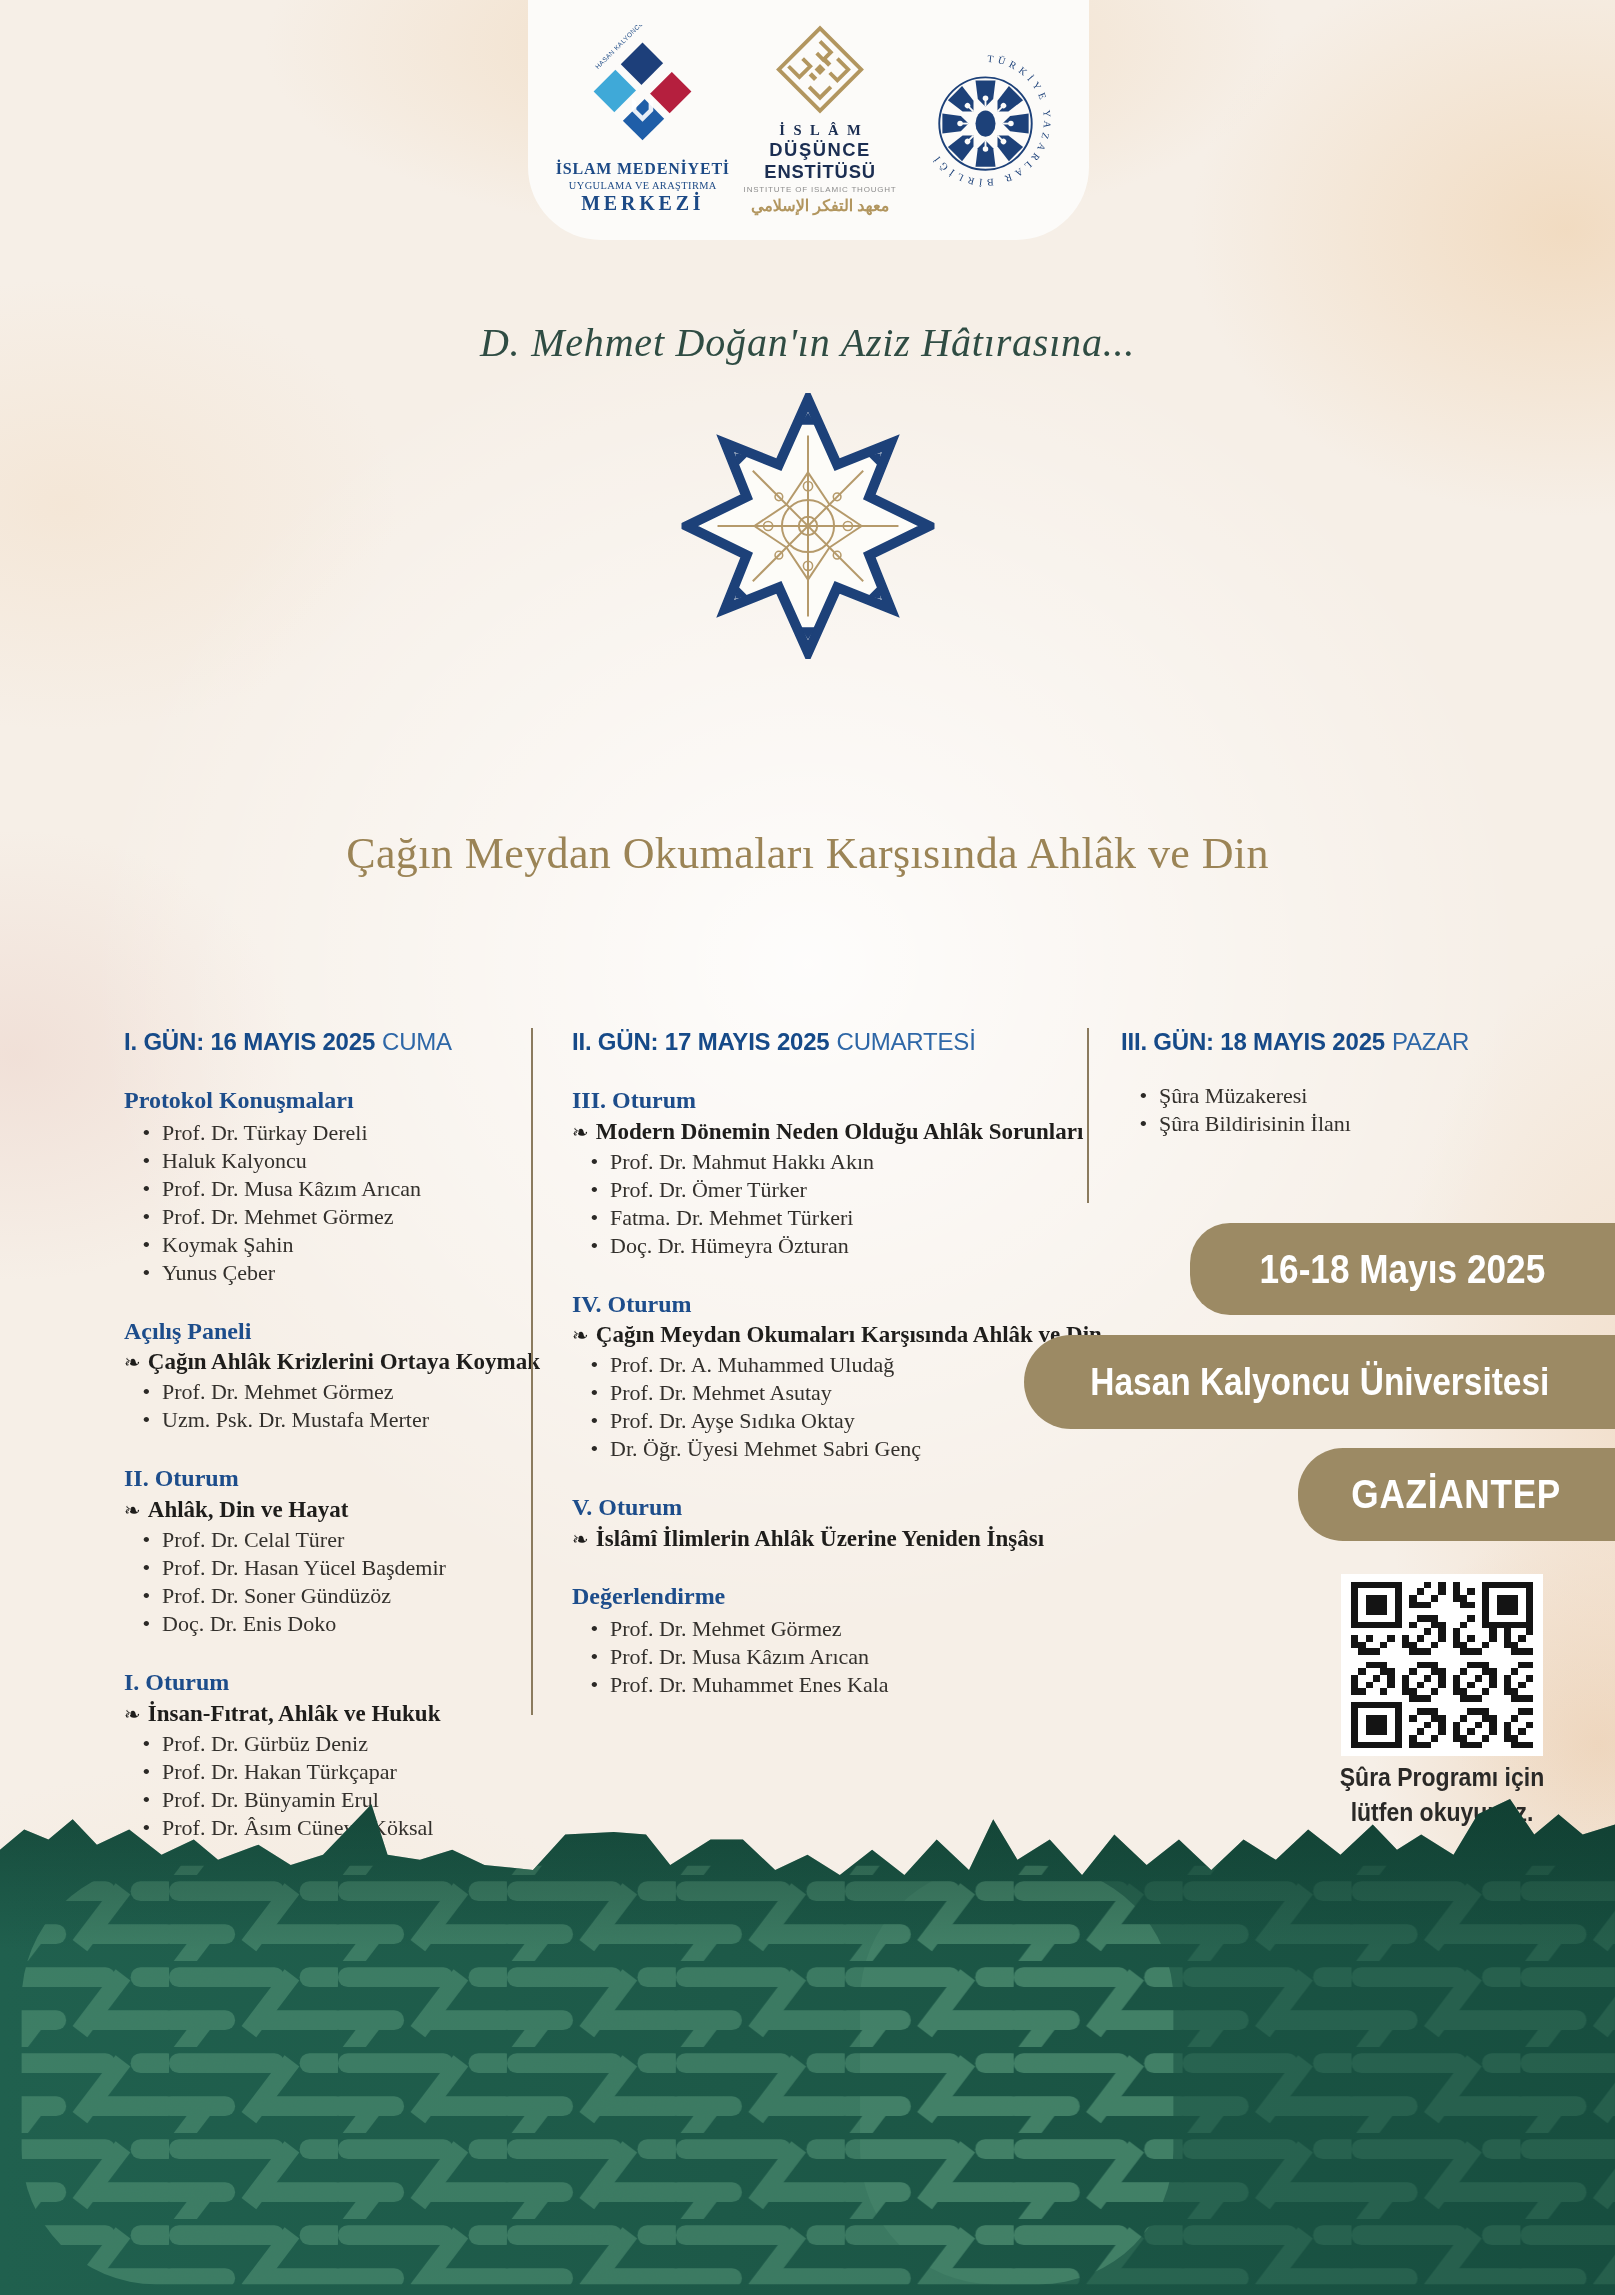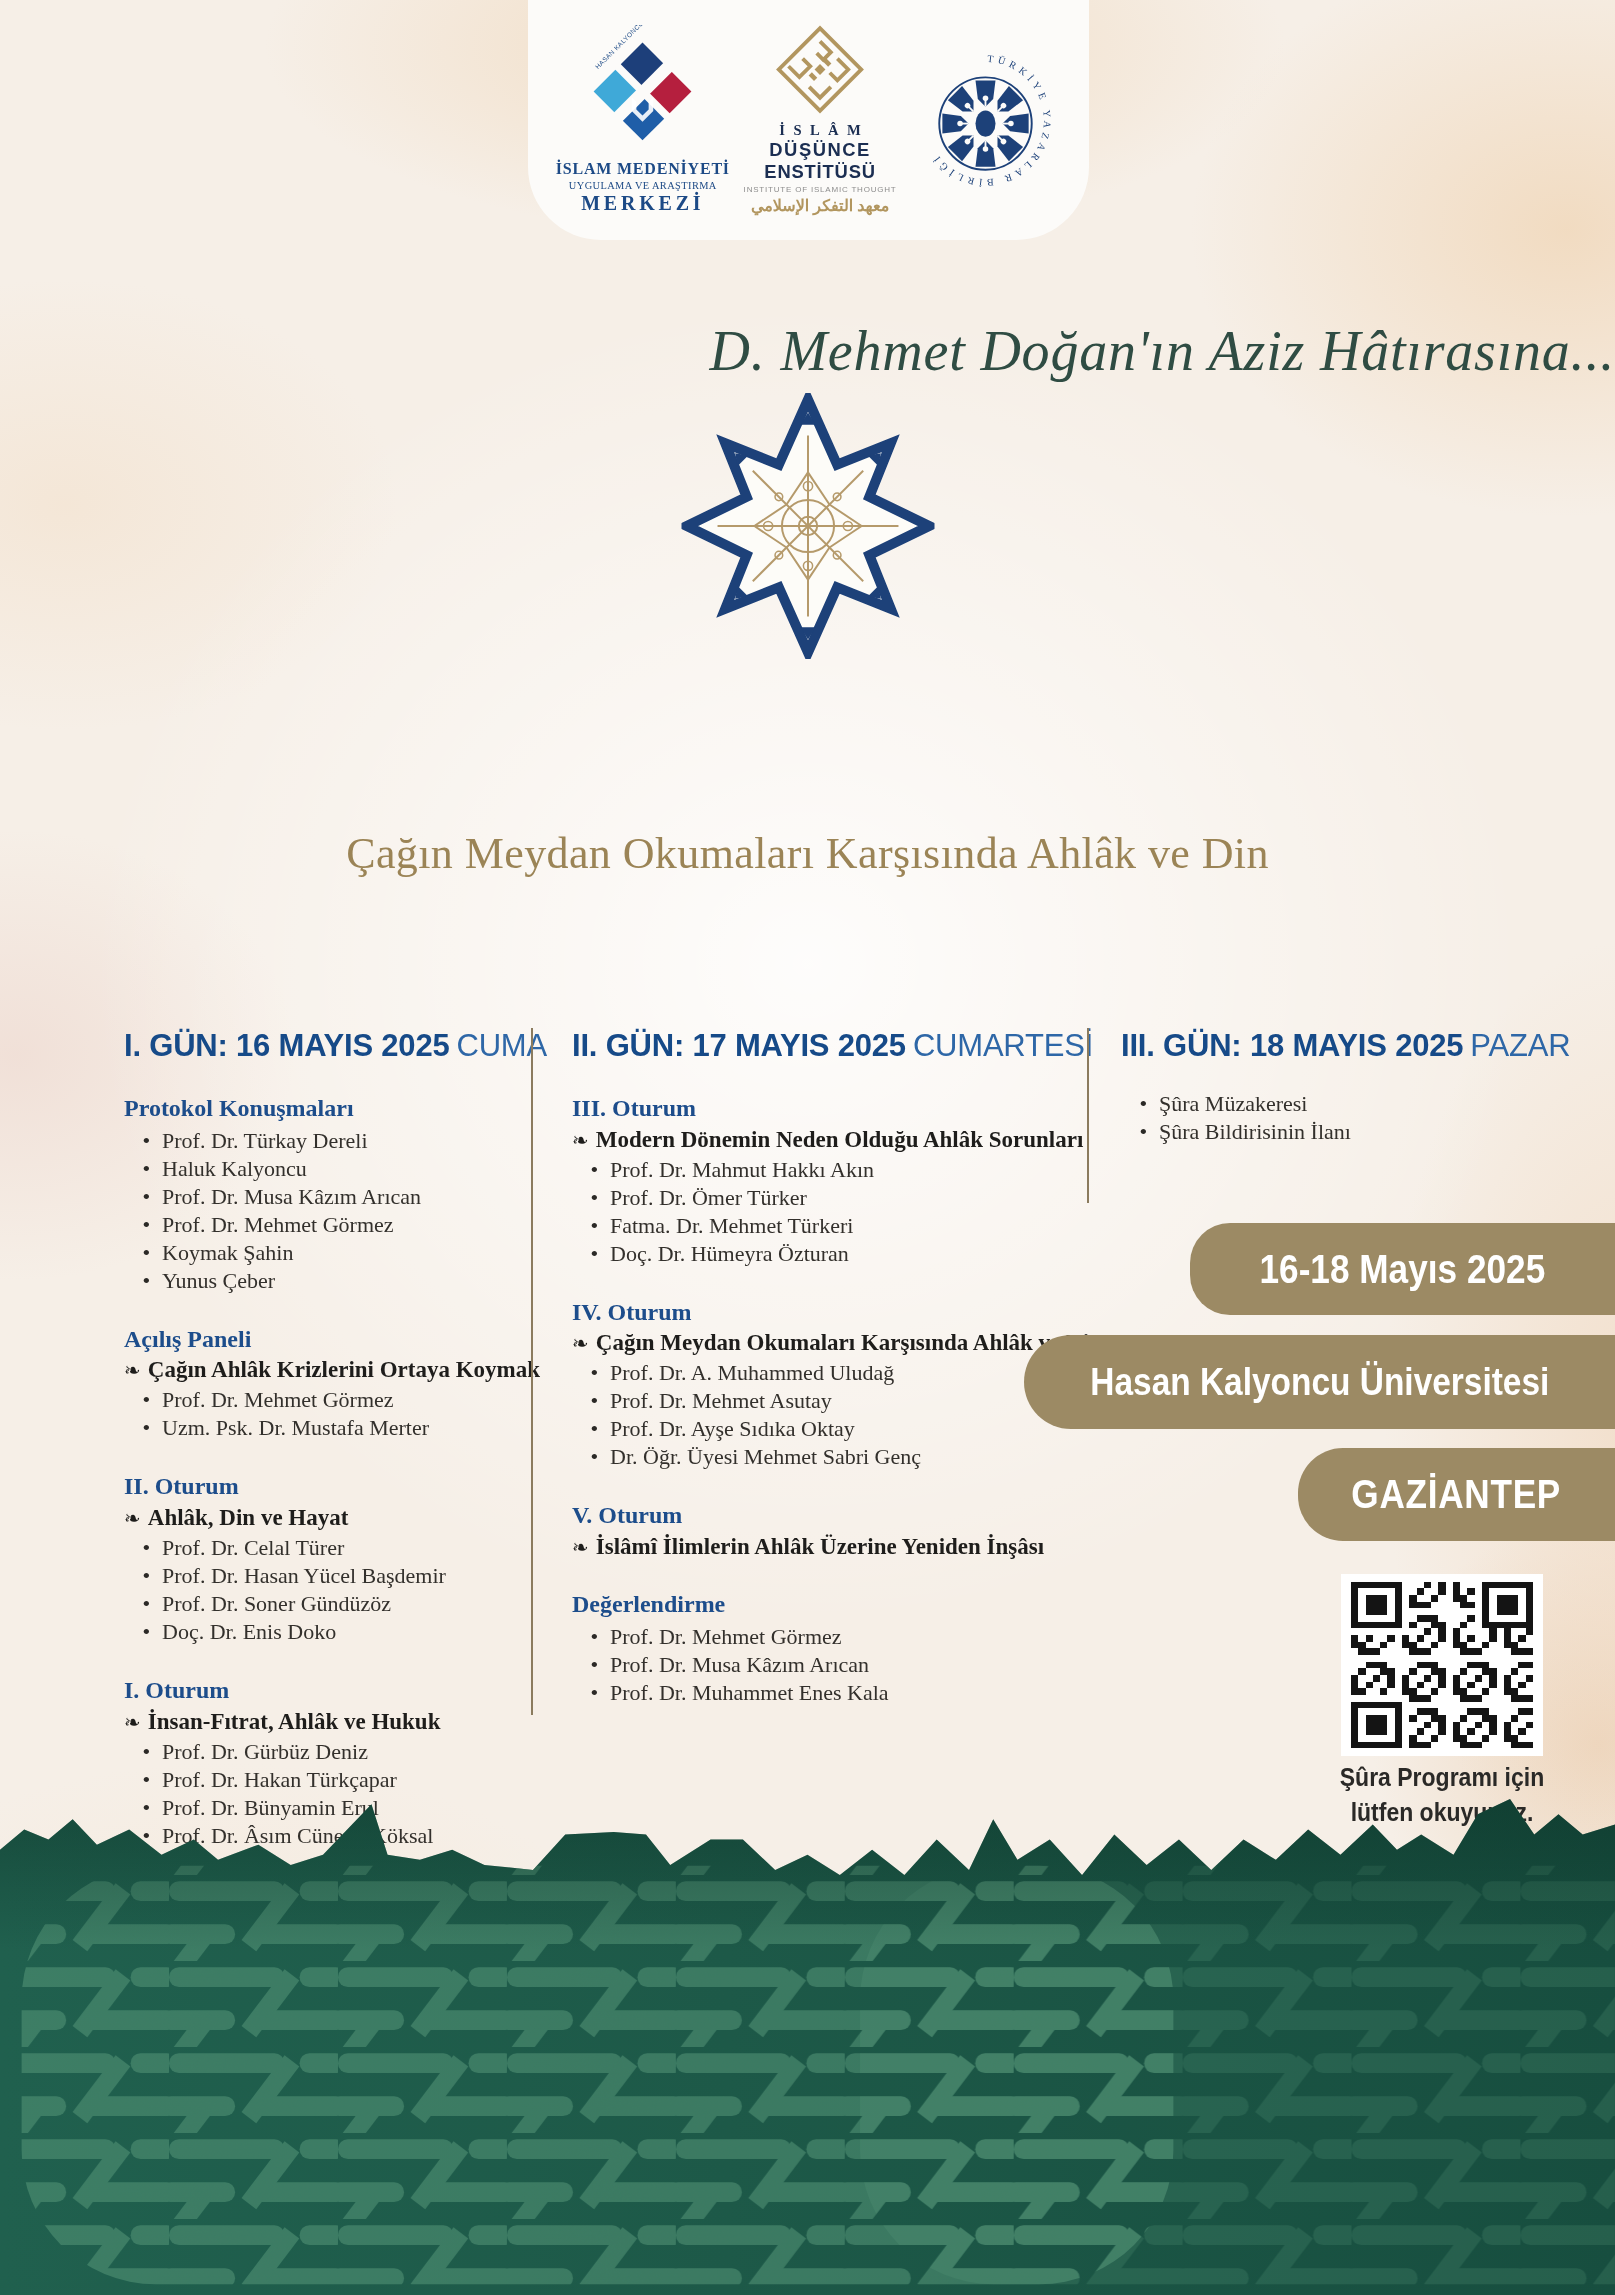--- a/index.html
+++ b/index.html
@@ -21,31 +21,31 @@
   .logo{display:flex;flex-direction:column;align-items:center;text-align:center;}
   .logo-hku-l1{font-size:16px;font-weight:700;color:#1d4a86;letter-spacing:0.8px;margin-top:6.1px;}
   .logo-hku-l2{font-size:10.4px;color:#1d4a86;letter-spacing:0.4px;margin-top:1.5px;}
   .logo-hku-l3{font-size:20px;font-weight:700;color:#1d4a86;letter-spacing:3.8px;margin-top:1.5px;}
   .logo-ide-l1{font-size:14.6px;font-weight:700;color:#1b2e52;letter-spacing:8.4px;margin-top:7.7px;text-indent:8.4px;}
   .logo-ide-l2{font-size:18.4px;font-weight:700;color:#1b2e52;letter-spacing:1.5px;font-family:"Liberation Sans",sans-serif;}
   .logo-ide-l3{font-size:18.4px;font-weight:700;color:#1b2e52;letter-spacing:0.8px;font-family:"Liberation Sans",sans-serif;}
   .logo-ide-l4{font-size:8px;color:#8d8d8d;letter-spacing:0.8px;margin-top:2.3px;font-family:"Liberation Sans",sans-serif;}
   .logo-ide-ar{font-size:16px;color:#b2965f;margin-top:1.5px;font-weight:700;}
   
-  .dedication{position:absolute;left:0;top:319px;width:100%;text-align:right;
-    font-style:italic;font-size:56px;color:#2f4c43;letter-spacing:0.8px;}
+  .dedication{position:absolute;left:0;top:319px;width:100%;text-align:center;
+    font-style:italic;font-size:40px;color:#2f4c43;letter-spacing:0.8px;}
   .emblem{position:absolute;left:50%;top:393px;transform:translateX(-50%);}
   .main-title{position:absolute;left:0;top:676px;width:100%;text-align:center;white-space:nowrap;}
   .main-title>span{display:inline-block;font-size:157px;font-weight:700;color:#1b4a8a;
     transform:scaleX(.70);transform-origin:center;letter-spacing:1.5px;}
   .subtitle{position:absolute;left:0;top:828px;width:100%;text-align:center;
     font-size:44px;color:#9b8456;letter-spacing:0.4px;}
   
   .pcol{position:absolute;}
-  .day-h{margin:0;font-family:"Liberation Sans",sans-serif;font-size:31px;font-weight:700;
+  .day-h{margin:0;font-family:"Liberation Sans",sans-serif;font-size:24px;font-weight:700;
     color:#164a88;white-space:nowrap;letter-spacing:-0.2px;}
   .day-h .dname{font-weight:400;color:#2e67a7;margin-left:7px;}
   .sec{margin-top:31px;}
   .sec h4{margin:0 0 4.6px 0;font-size:24px;font-weight:700;color:#1d4d8b;white-space:nowrap;}
   .stitle{margin:0 0 3.1px 0;font-size:23px;font-weight:700;color:#1e1d1b;white-space:nowrap;}
   .fleuron{font-family:"DejaVu Sans",sans-serif;font-size:20px;margin-right:7px;color:#1e1d1b;}
   ul.speakers{list-style:none;margin:3.1px 0 0 0;padding:0;}
   ul.speakers li{position:relative;padding-left:38px;font-size:22px;color:#33302c;
     line-height:28px;white-space:nowrap;}
   ul.speakers li::before{content:"•";position:absolute;left:18.4px;top:0;color:#2b2926;}

